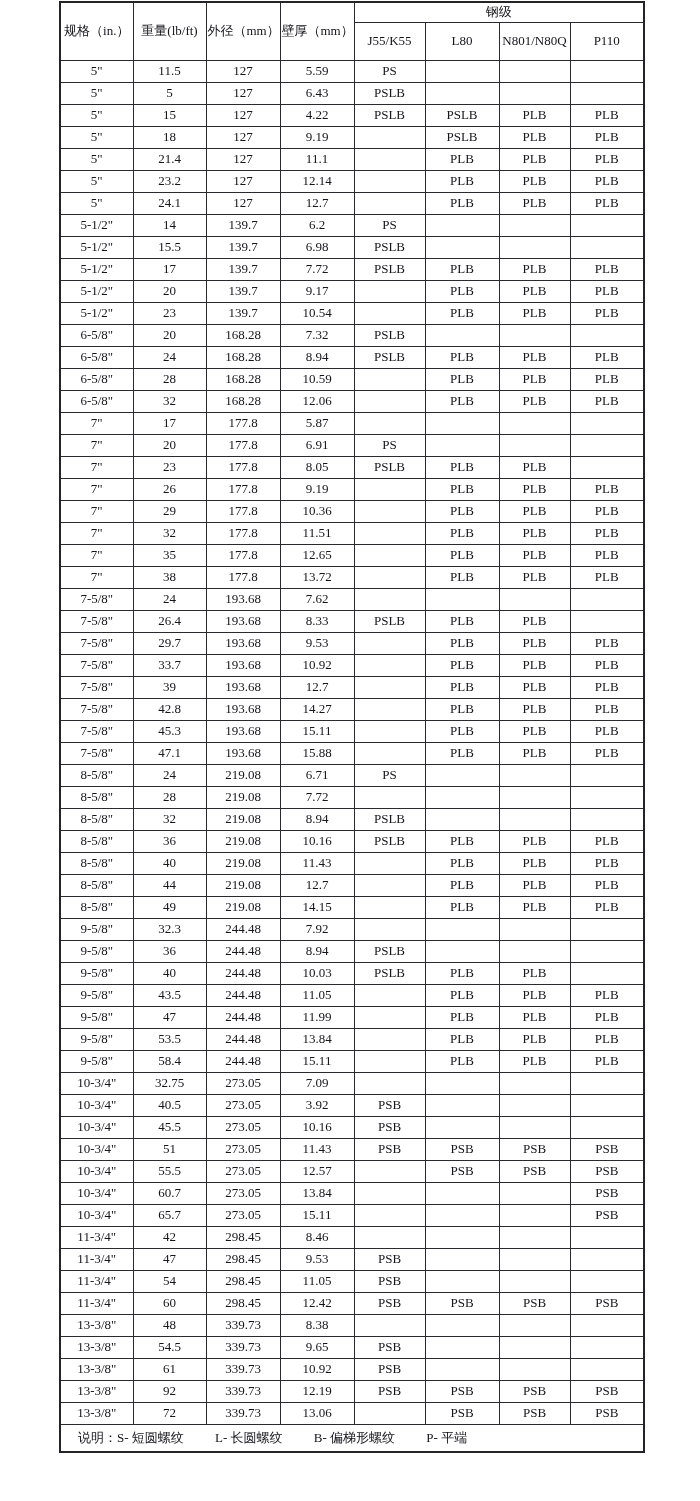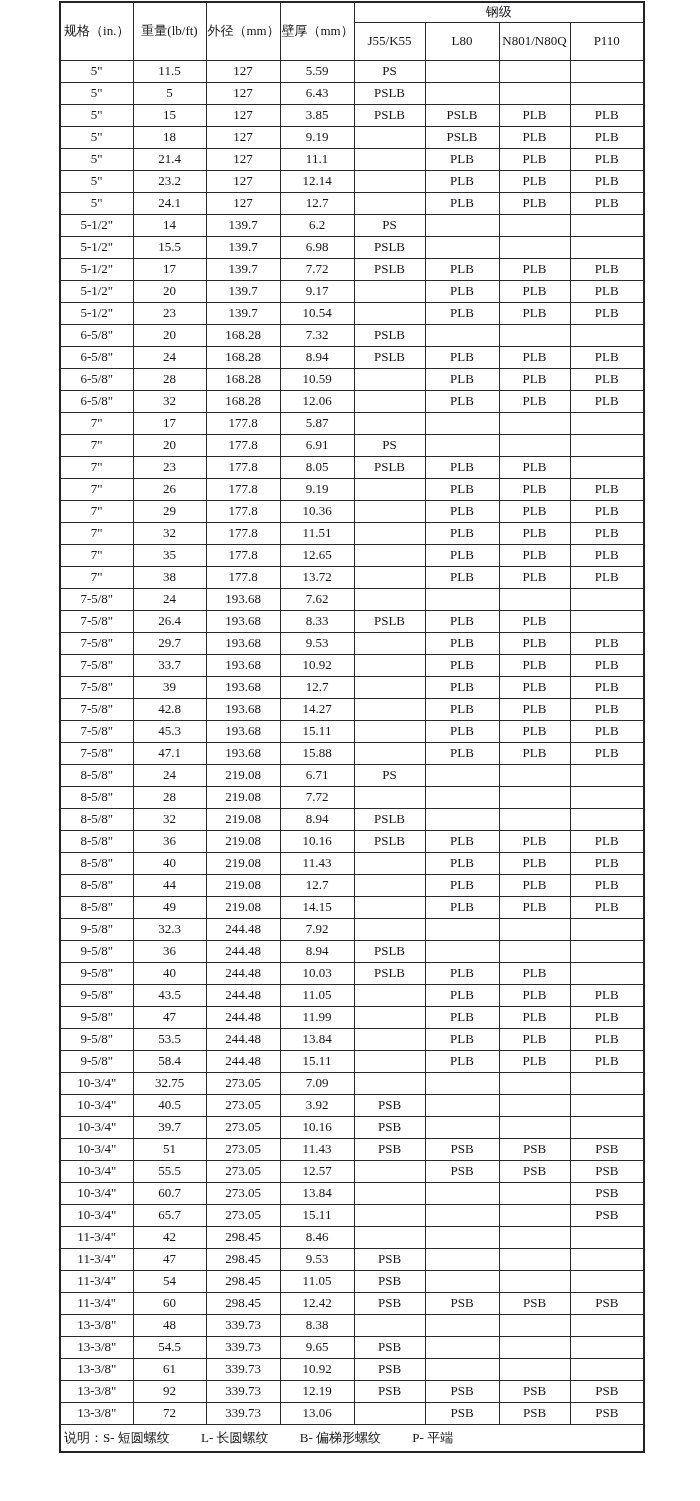--- a/index.html
+++ b/index.html
@@ -42,21 +42,21 @@
     overflow: hidden;
     white-space: nowrap;
   }
   .spec-table thead tr.group-row th { height: 19px; }
   .spec-table thead tr.grade-row th { height: 37px; }
   .spec-table thead th.span-head { height: auto; }
   .spec-table tbody td { height: 21px; }
   .spec-table tfoot td.legend-cell {
     height: 26px;
     text-align: left;
-    padding-left: 3px;
+    padding-left: 17px;
     white-space: nowrap;
   }
   .legend-part { margin-right: 28px; }
   .legend-part:last-child { margin-right: 0; }
 </style>
 </head>
 <body>
 
 <div class="page">
   <table class="spec-table">
@@ -103,21 +103,21 @@
           <td>6.43</td>
           <td>PSLB</td>
           <td></td>
           <td></td>
           <td></td>
         </tr>
         <tr>
           <td>5"</td>
           <td>15</td>
           <td>127</td>
-          <td>3.85</td>
+          <td>4.22</td>
           <td>PSLB</td>
           <td>PSLB</td>
           <td>PLB</td>
           <td>PLB</td>
         </tr>
         <tr>
           <td>5"</td>
           <td>18</td>
           <td>127</td>
           <td>9.19</td>
@@ -561,21 +561,21 @@
           <td>40.5</td>
           <td>273.05</td>
           <td>3.92</td>
           <td>PSB</td>
           <td></td>
           <td></td>
           <td></td>
         </tr>
         <tr>
           <td>10-3/4"</td>
-          <td>39.7</td>
+          <td>45.5</td>
           <td>273.05</td>
           <td>10.16</td>
           <td>PSB</td>
           <td></td>
           <td></td>
           <td></td>
         </tr>
         <tr>
           <td>10-3/4"</td>
           <td>51</td>

